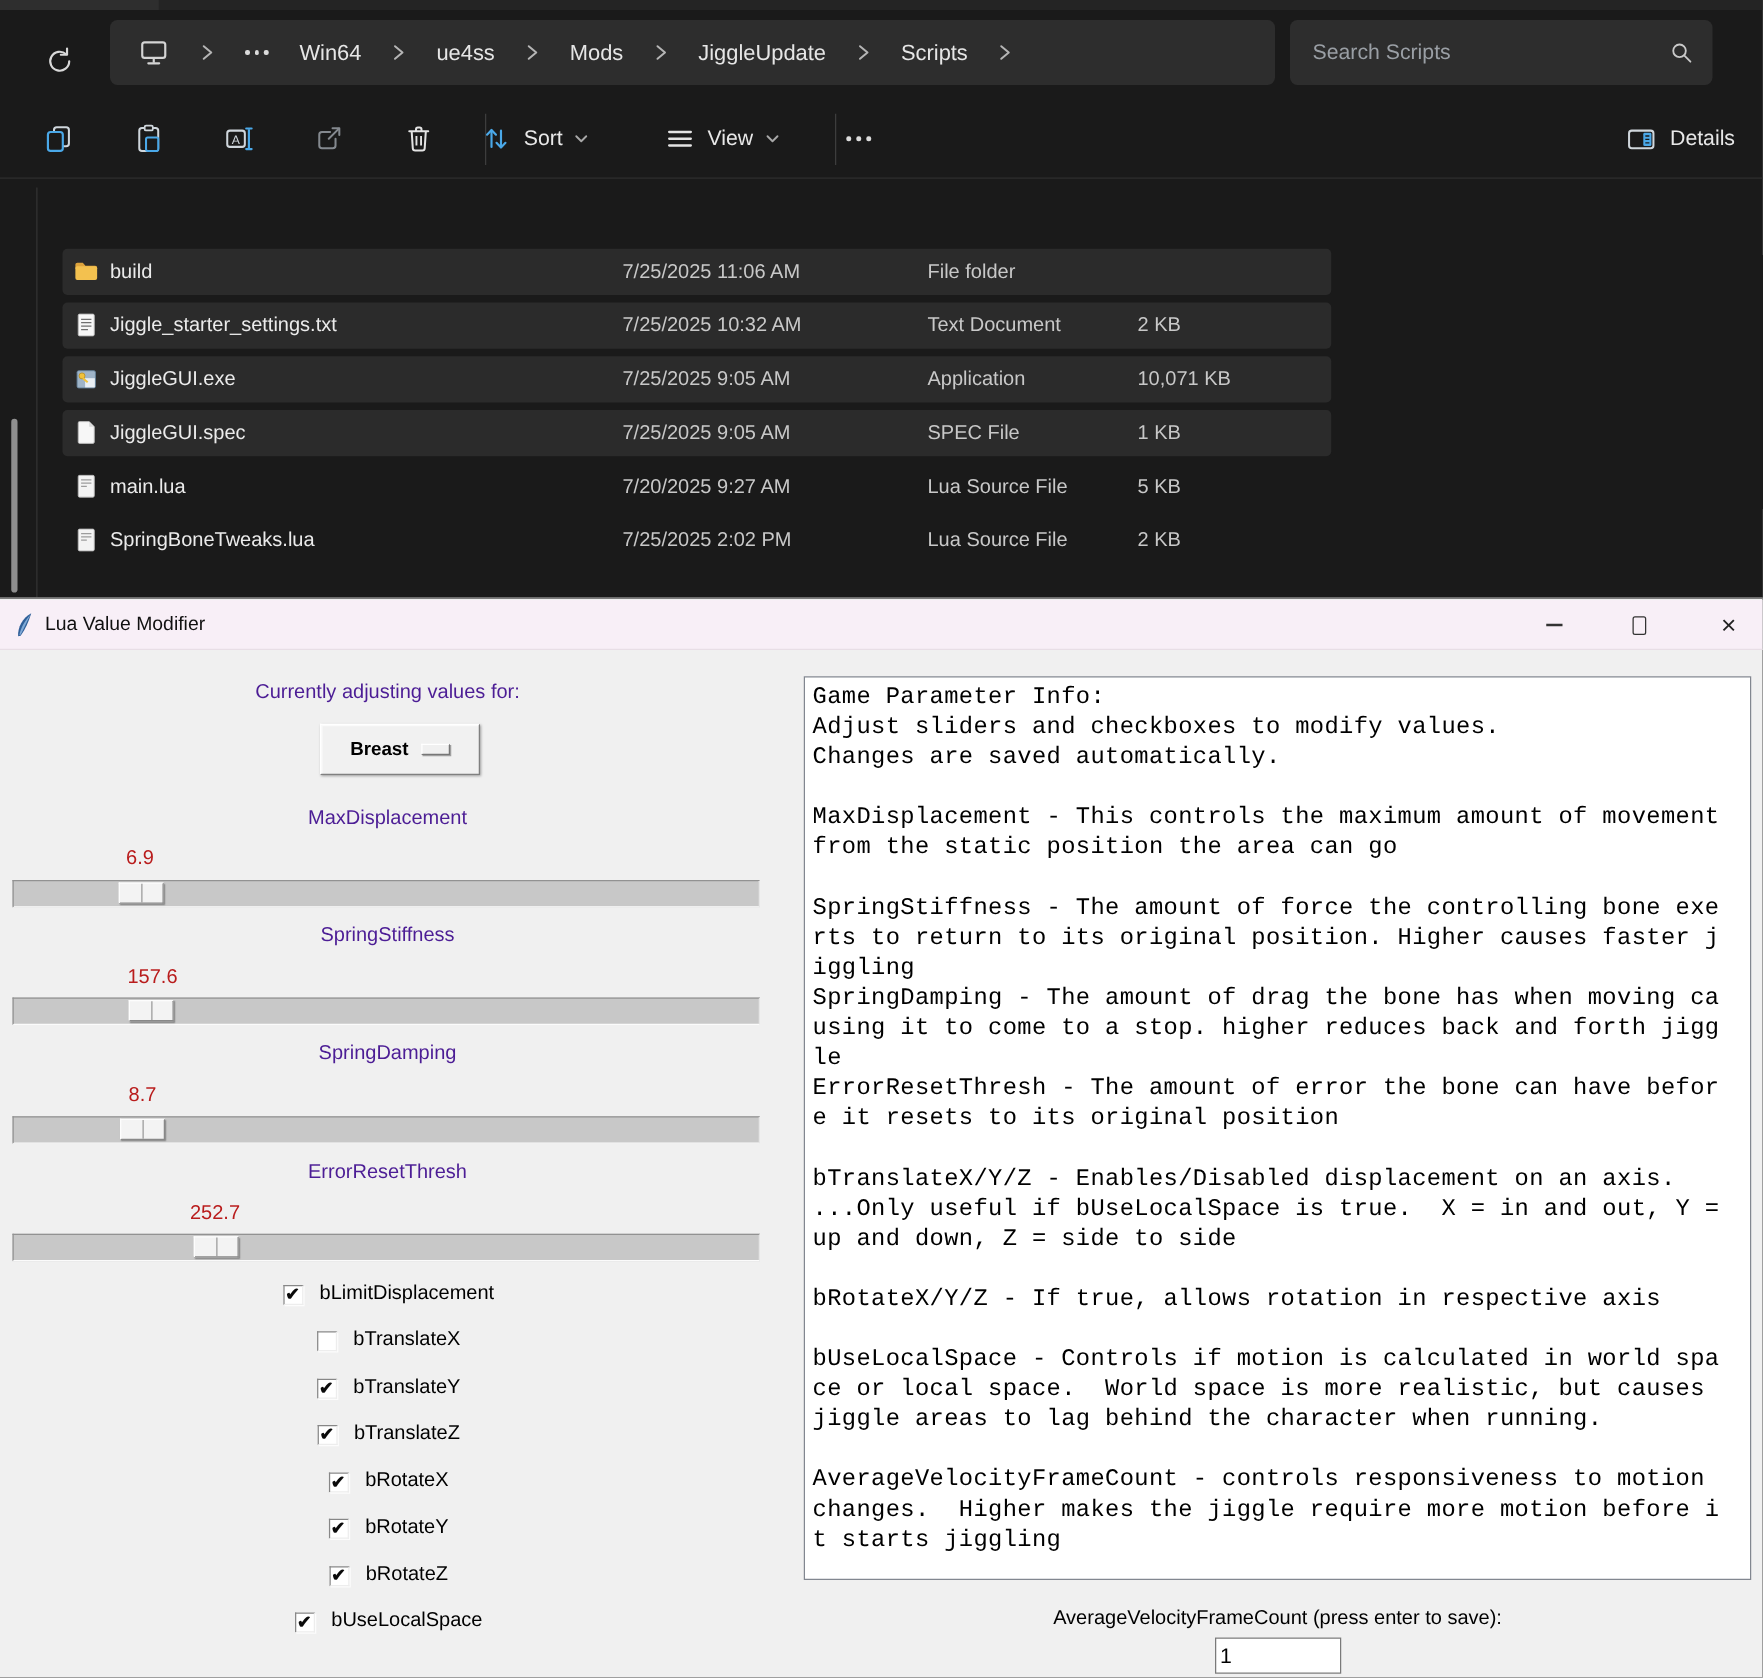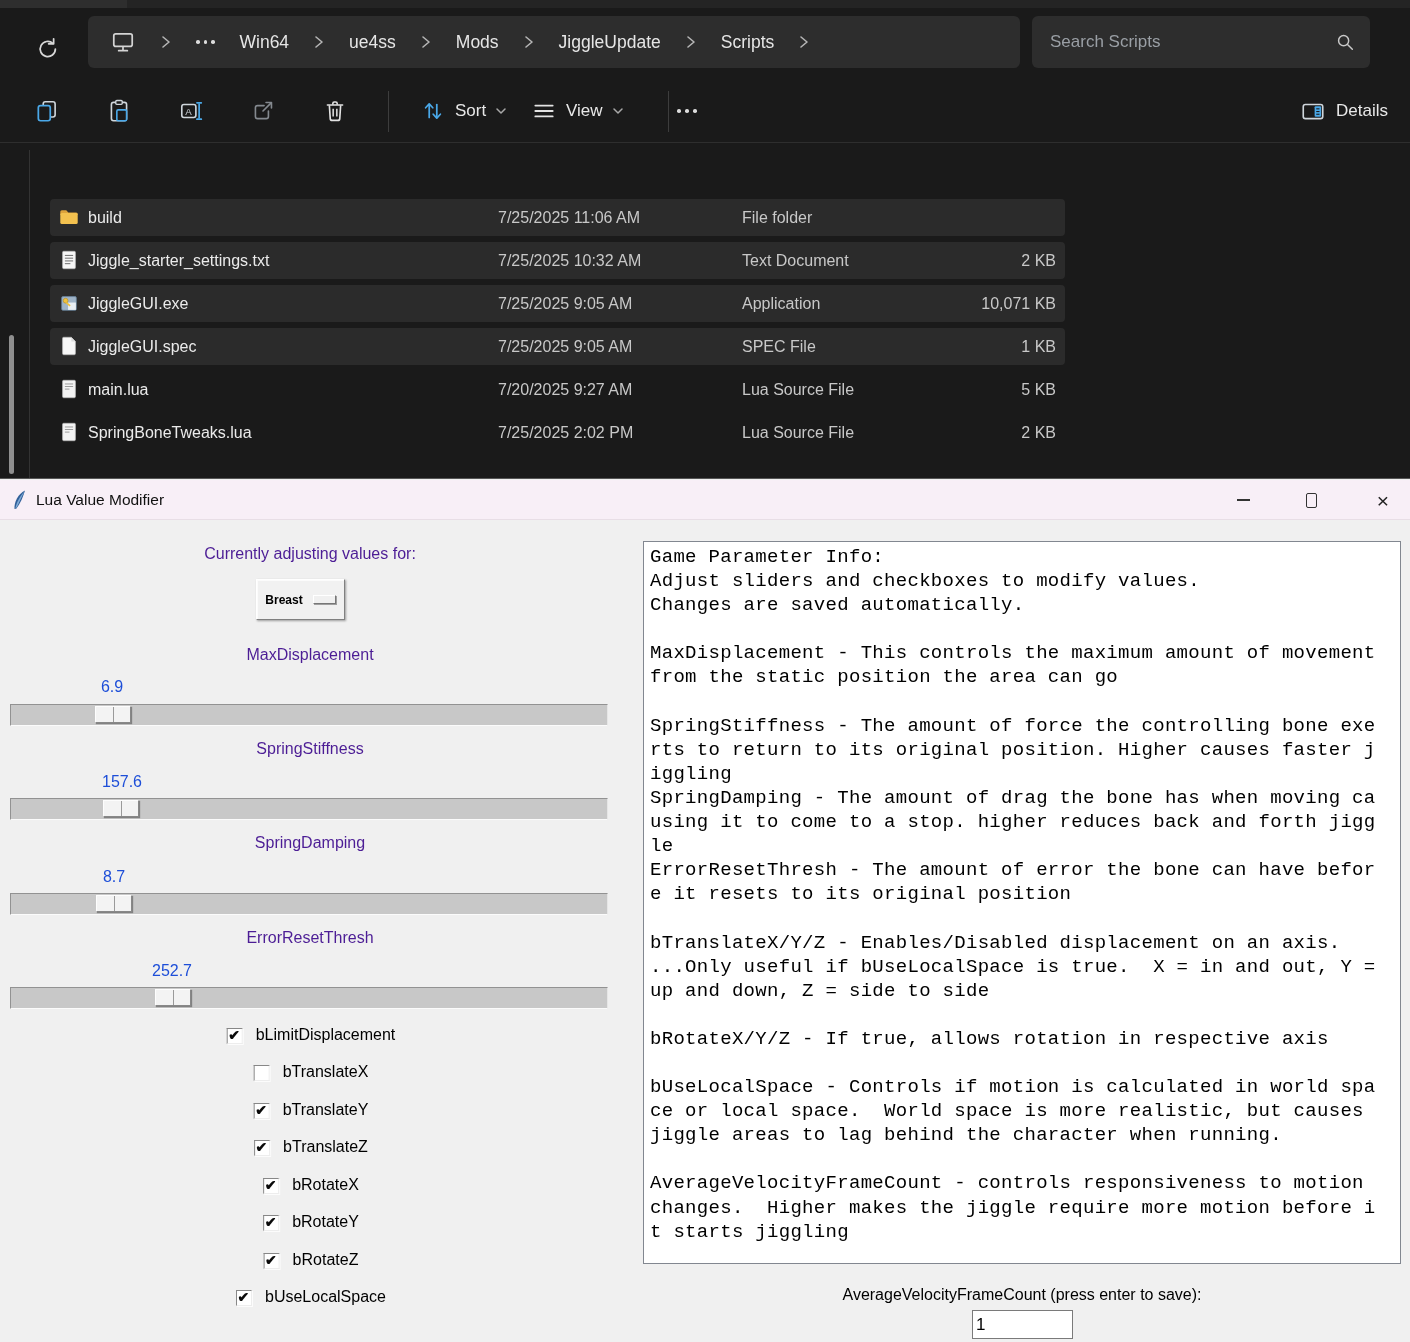--- a/index.html
+++ b/index.html
@@ -38,46 +38,46 @@
   .listhdr .h { position:absolute; top:9px; }
   .hsep { position:absolute; top:4px; width:1px; height:30px; background:#3a3a3a; }
   .sortcaret { position:absolute; left:268px; top:-3px; }
 
   .frow { position:absolute; left:50px; width:1015px; height:37px; border-radius:4px; font-size:16px; color:#c8c8c8; cursor:default; }
   .frow.selected { background:#2b2b2b; }
   .frow .ficon { position:absolute; left:8px; top:7px; width:22px; height:22px; }
   .frow .fname { position:absolute; left:38px; top:0; line-height:37px; color:#ebebeb; }
   .frow .fdate { position:absolute; left:448px; top:0; line-height:37px; }
   .frow .ftype { position:absolute; left:692px; top:0; line-height:37px; }
-  .frow .fsize { position:absolute; left:860px; top:0; width:146px; line-height:37px; text-align:right; }
+  .frow .fsize { position:absolute; left:860px; top:0; width:146px; line-height:37px; }
 
   
   .tkwin { position:absolute; left:0; top:478px; width:1410px; height:864px; background:#f0f0f0; border-top:1px solid #565656;padding-left:24px; }
   .titlebar { position:absolute; left:0; top:1px; width:1410px; height:40px; background:#f8eff7; border-bottom:1px solid #e8dee6; }
   .titlebar .ticon { position:absolute; left:12px; top:10px; }
   .titlebar .ttext { position:absolute; left:36px; top:0; line-height:40px; font-size:15.5px; color:#111; }
   .winbtn { position:absolute; top:6px; width:30px; height:28px; display:flex; align-items:center; justify-content:center; background:transparent; border:none; cursor:pointer; }
   .minbar { width:13px; height:1.5px; background:#333; display:block; }
   .maxrect { width:11px; height:15px; border:1.5px solid #333; border-radius:2px; display:block; }
   .closex { font-size:21px; color:#222; font-weight:300; line-height:1; }
 
   .tklabel { position:absolute; transform:translateX(-50%); font-size:16px; color:#4c1d95; white-space:nowrap; }
-  .dropbtn { position:absolute; left:256px; top:100px; width:89px; height:41px; background:#f1f1f1;
+  .dropbtn { position:absolute; left:256px; top:100px; width:128px; height:41px; background:#f1f1f1;
              border:1px solid #fff; border-right-color:#808080; border-bottom-color:#808080;
              box-shadow:1px 1px 2px rgba(0,0,0,.35), inset 1px 1px 0 #fbfbfb;
-             display:flex; align-items:center; justify-content:center; gap:10px; font-size:12px; font-weight:600; color:#000; cursor:pointer; font-family:"Liberation Sans",sans-serif; }
+             display:flex; align-items:center; justify-content:center; gap:10px; font-size:15px; font-weight:600; color:#000; cursor:pointer; font-family:"Liberation Sans",sans-serif; }
   .dropind { width:23px; height:9px; background:#f0f0f0; border:1px solid #fff; border-right-color:#777; border-bottom-color:#777; box-shadow:1px 1px 0 #9f9f9f; display:block; }
 
   .trough { position:absolute; left:10px; width:598px; height:22px; background:#c8c8c8;
             border:1px solid #929292; border-bottom-color:#fbfbfb; border-right-color:#e6e6e6; }
   .handle { position:absolute; top:1px; width:36px; height:17px; background:#f3f3f3;
             border:1px solid #fdfdfd; border-right-color:#888; border-bottom-color:#888;
             box-shadow:1px 1px 1px rgba(0,0,0,.35); cursor:pointer; }
   .handle::before { content:""; position:absolute; left:50%; top:0; width:1px; height:100%; background:#9a9a9a; }
-  .sliderval { position:absolute; transform:translateX(-50%); font-size:16px; color:#1d4ed8; }
+  .sliderval { position:absolute; transform:translateX(-50%); font-size:16px; color:#b91c1c; }
 
   .cbrow { position:absolute; left:311px; transform:translate(-50%,-50%); display:flex; align-items:flex-end; gap:13px; cursor:pointer; }
   .cbrow .lbl { font-size:16px; color:#000; white-space:nowrap; }
   .cb { position:relative; width:16px; height:16px; background:#fff; border:1px solid #878787; border-bottom-color:#ededed; border-right-color:#ededed; box-shadow:1px 1px 0 #fcfcfc; display:block; }
   .cb.checked::after { content:"✔"; position:absolute; left:0.5px; top:-2.5px; font-size:14px; font-weight:bold; color:#0a0a0a; }
 
   .infotext { position:absolute; left:643px; top:62px; width:758px; height:723px; background:#fff;
               border:1px solid #828790; padding:3px 6px; white-space:pre; overflow:hidden;
               font-family:"Liberation Mono", monospace; font-size:19px; line-height:24.1px; letter-spacing:0.3px; color:#000; }
   .avglabel { position:absolute; left:1022px; top:807px; transform:translateX(-50%); font-size:16px; color:#000; white-space:nowrap; }
@@ -192,21 +192,21 @@
         <line x1="5" y1="6.5" x2="19" y2="6.5" stroke="#e3e3e3" stroke-width="1.5" stroke-linecap="round"></line>
         <path d="M10 6.3V5a1.3 1.3 0 0 1 1.3-1.3h1.4A1.3 1.3 0 0 1 14 5v1.3" stroke="#e3e3e3" stroke-width="1.5"></path>
         <path d="M6.8 6.8 7.6 19a1.8 1.8 0 0 0 1.8 1.7h5.2A1.8 1.8 0 0 0 16.4 19l.8-12.2" stroke="#e3e3e3" stroke-width="1.5"></path>
         <line x1="10.3" y1="10" x2="10.3" y2="17" stroke="#e3e3e3" stroke-width="1.4"></line>
         <line x1="13.7" y1="10" x2="13.7" y2="17" stroke="#e3e3e3" stroke-width="1.4"></line>
       </svg>
     </button>
 
     <div class="tsep" style="left:388px;"></div>
 
-    <button class="tgroup" style="left:420px;">
+    <button class="tgroup" style="left:384px;">
       <svg width="26" height="26" viewBox="0 0 24 24" fill="none">
         <line x1="8.5" y1="18" x2="8.5" y2="6" stroke="#4aa8e8" stroke-width="1.6" stroke-linecap="round"></line>
         <polyline points="5.2,9 8.5,5.5 11.8,9" fill="none" stroke="#4aa8e8" stroke-width="1.6" stroke-linecap="round" stroke-linejoin="round"></polyline>
         <line x1="15.5" y1="6" x2="15.5" y2="18" stroke="#4aa8e8" stroke-width="1.6" stroke-linecap="round"></line>
         <polyline points="12.2,15 15.5,18.5 18.8,15" fill="none" stroke="#4aa8e8" stroke-width="1.6" stroke-linecap="round" stroke-linejoin="round"></polyline>
       </svg>
       <span>Sort</span>
       <svg width="12" height="8" viewBox="0 0 12 8">
           <polyline points="2,2 6,6 10,2" fill="none" stroke="#a8a8a8" stroke-width="1.5" stroke-linecap="round" stroke-linejoin="round"></polyline>
         </svg>

